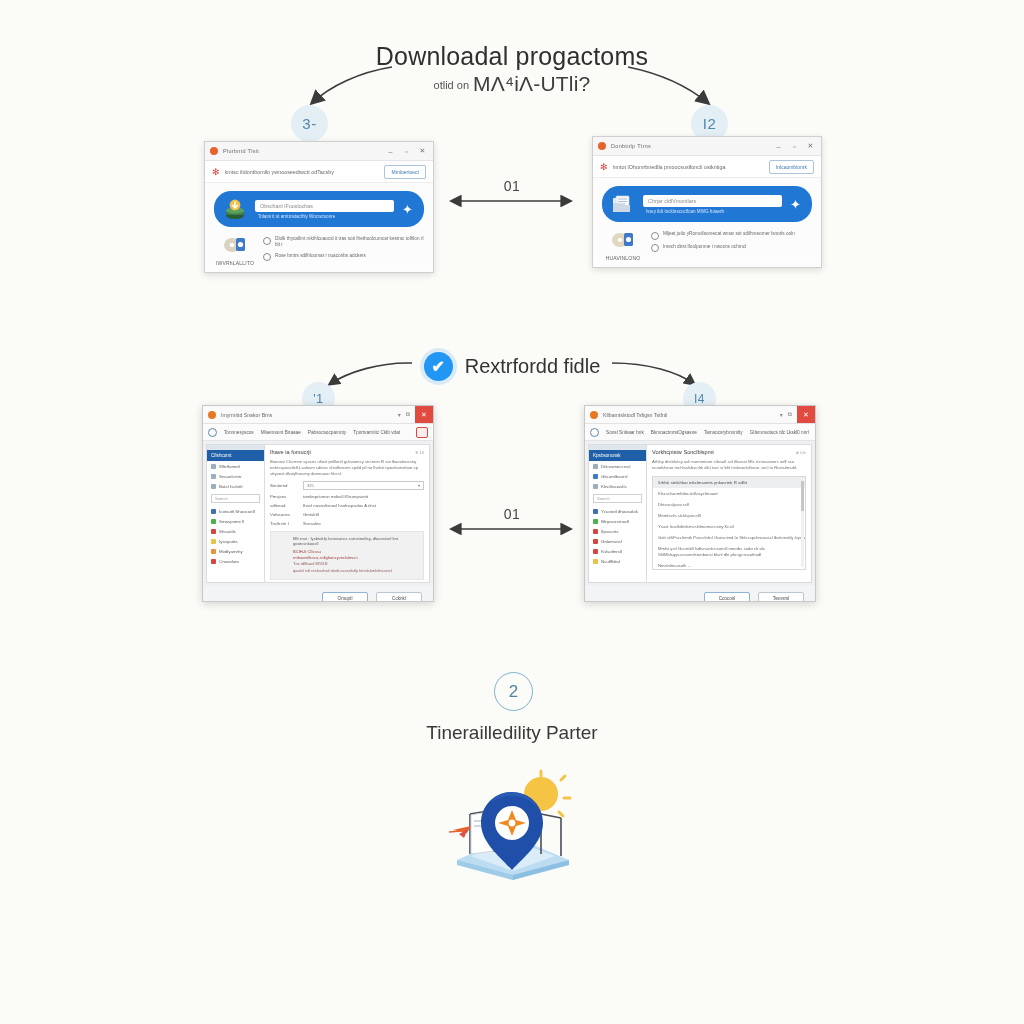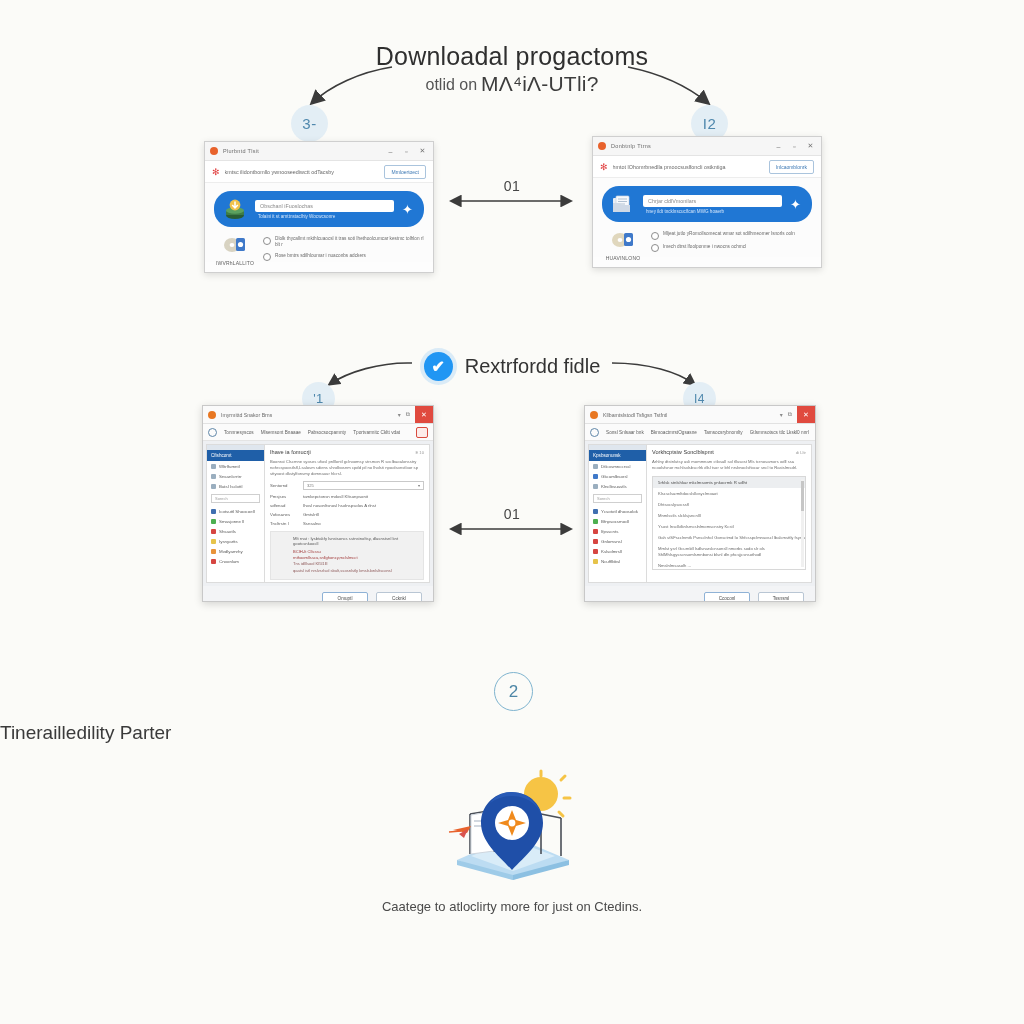--- a/index.html
+++ b/index.html
@@ -15,21 +15,21 @@
 
   
   .hero-title{
     position:absolute;left:0;right:0;top:42px;text-align:center;
     font-size:25px;color:#2f2f2f;letter-spacing:.2px;
   }
   .hero-sub{
     position:absolute;left:0;right:0;top:72px;text-align:center;
     font-size:21px;color:#3d3d3d;letter-spacing:.2px;
   }
-  .hero-sub .small{font-size:16px;color:#555;vertical-align:middle;margin-right:4px;letter-spacing:0;}
+  .hero-sub .small{font-size:11px;color:#555;vertical-align:middle;margin-right:4px;letter-spacing:0;}
 
   
   .svg-layer{position:absolute;inset:0;pointer-events:none;}
 
   
   .badge{
     position:absolute;border-radius:50%;
     background:#e3eef5;
     display:flex;align-items:center;justify-content:center;
     color:#4f88ad;font-size:15px;letter-spacing:.5px;
@@ -40,21 +40,21 @@
   .badge.b3{left:302px;top:382px;width:33px;height:33px;font-size:13px;}
   .badge.b4{left:683px;top:382px;width:33px;height:33px;font-size:12px;}
 
   .badge-ring{
     position:absolute;left:494px;top:672px;width:37px;height:37px;
     border:1.6px solid #7fb4cf;border-radius:50%;
     display:flex;align-items:center;justify-content:center;
     color:#4d86a6;font-size:17px;background:transparent;
   }
   .section2-label{
-    position:absolute;left:0;right:0;top:722px;text-align:left;
+    position:absolute;left:0;right:0;top:722px;text-align:center;
     font-size:19px;color:#3a3a3a;
   }
   .bottom-caption{
     position:absolute;left:0;right:0;top:899px;text-align:center;
     font-size:13px;color:#4a4a4a;
   }
 
   
   .check-row{
     position:absolute;left:0;right:0;top:352px;
@@ -634,15 +634,14 @@
 
     <g>
       <path d="M75 24 C57 24 44 38 44 55 C44 74 62 88 75 102 C88 88 106 74 106 55 C106 38 93 24 75 24 z" fill="#1f4fa8"></path>
       <path d="M75 24 C66 24 58 28 53 35 C60 30 68 28 75 28 C93 28 106 41 106 55 C106 41 93 24 75 24 z" fill="#2f63c0" opacity=".6"></path>
       <circle cx="75" cy="55" r="17" fill="#ffffff"></circle>
       <path d="M75 42 L79 52 L89 55 L79 58 L75 68 L71 58 L61 55 L71 52 z" fill="#f08a1d"></path>
       <circle cx="75" cy="55" r="3.4" fill="#ffffff"></circle>
     </g>
   </svg>
 
-  <div class="bottom-caption">Caatege to atloclirty more for just on Ctedins.</div>
 
 </div>
 
 </body></html>

